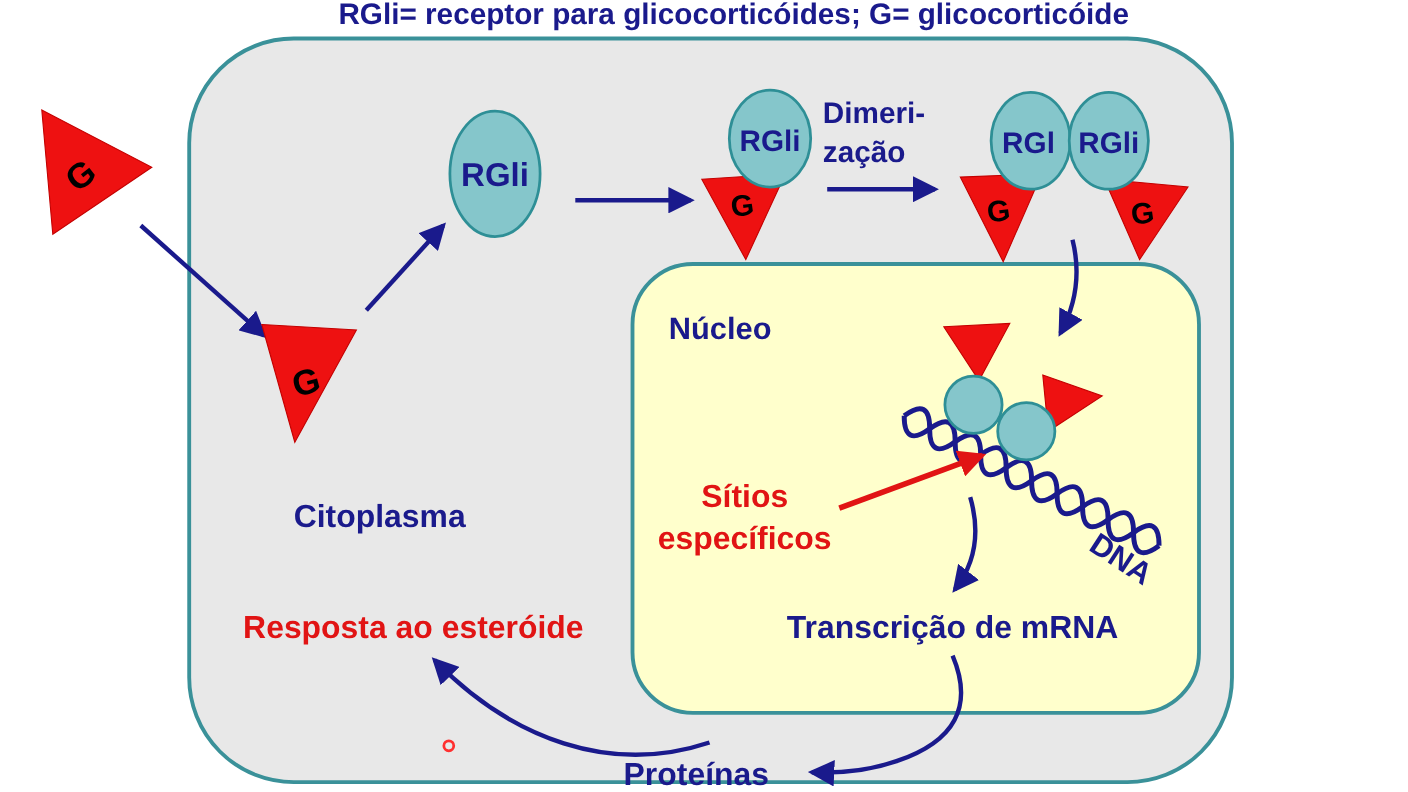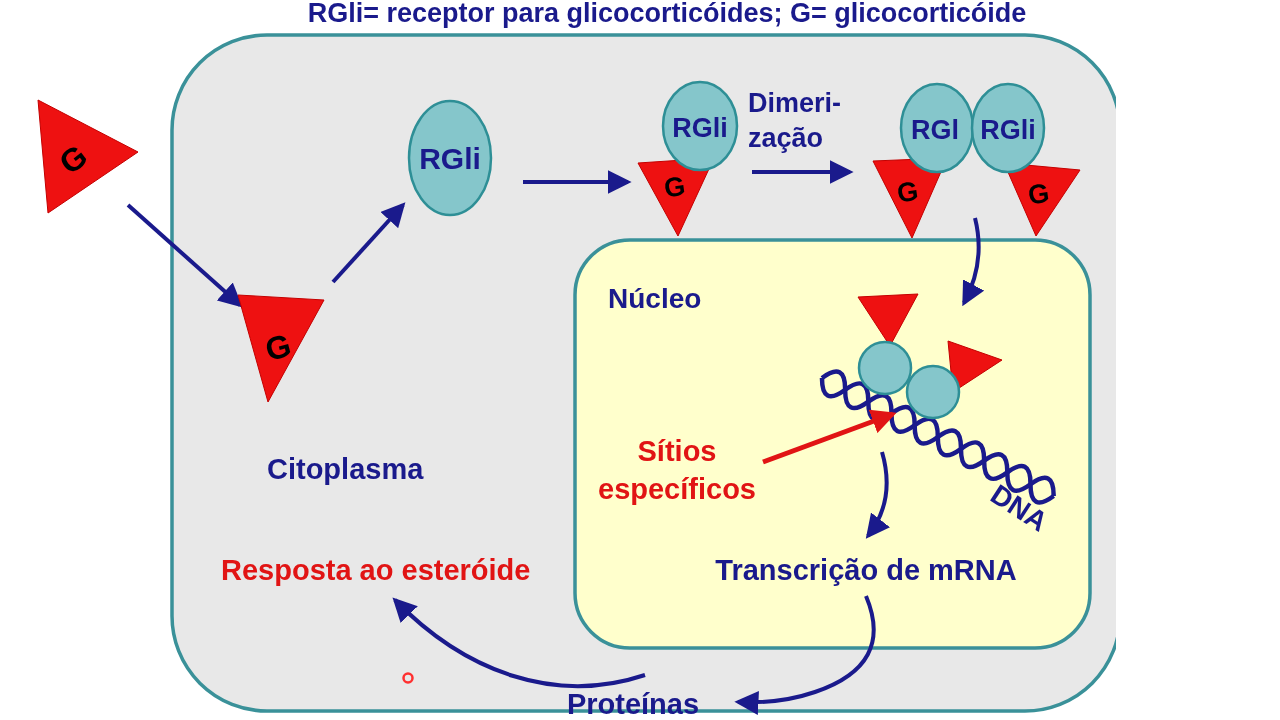--- a/index.html
+++ b/index.html
@@ -1,16 +1,16 @@
 <!DOCTYPE html>
 <html><head>
 <meta charset="utf-8">
 <style>
   html,body{margin:0;padding:0;background:#ffffff;}
-  .stage{position:relative;width:1116px;height:720px;overflow:hidden;background:#ffffff;}
+  .stage{position:relative;width:1280px;height:720px;overflow:hidden;background:#ffffff;}
   svg{display:block;font-family:"Liberation Sans",sans-serif;}
   .cell{fill:#e8e8e8;stroke:#3a9199;stroke-width:3.5;}
   .nucleus{fill:#ffffcc;stroke:#3a9199;stroke-width:3.5;}
   .blob{fill:#85c6cb;stroke:#2e8f96;stroke-width:2.5;}
   .tri{fill:#ee1111;stroke:#c40000;stroke-width:1;}
   .arrow{stroke:#1a1a8c;stroke-width:4;fill:none;}
   .red-arrow{stroke:#e11414;stroke-width:5;fill:none;}
   .dna{stroke:#1a1a8c;stroke-width:4.5;fill:none;}
   .navy-text{fill:#1a1a8c;font-weight:bold;}
   .red-text{fill:#e11414;font-weight:bold;}

